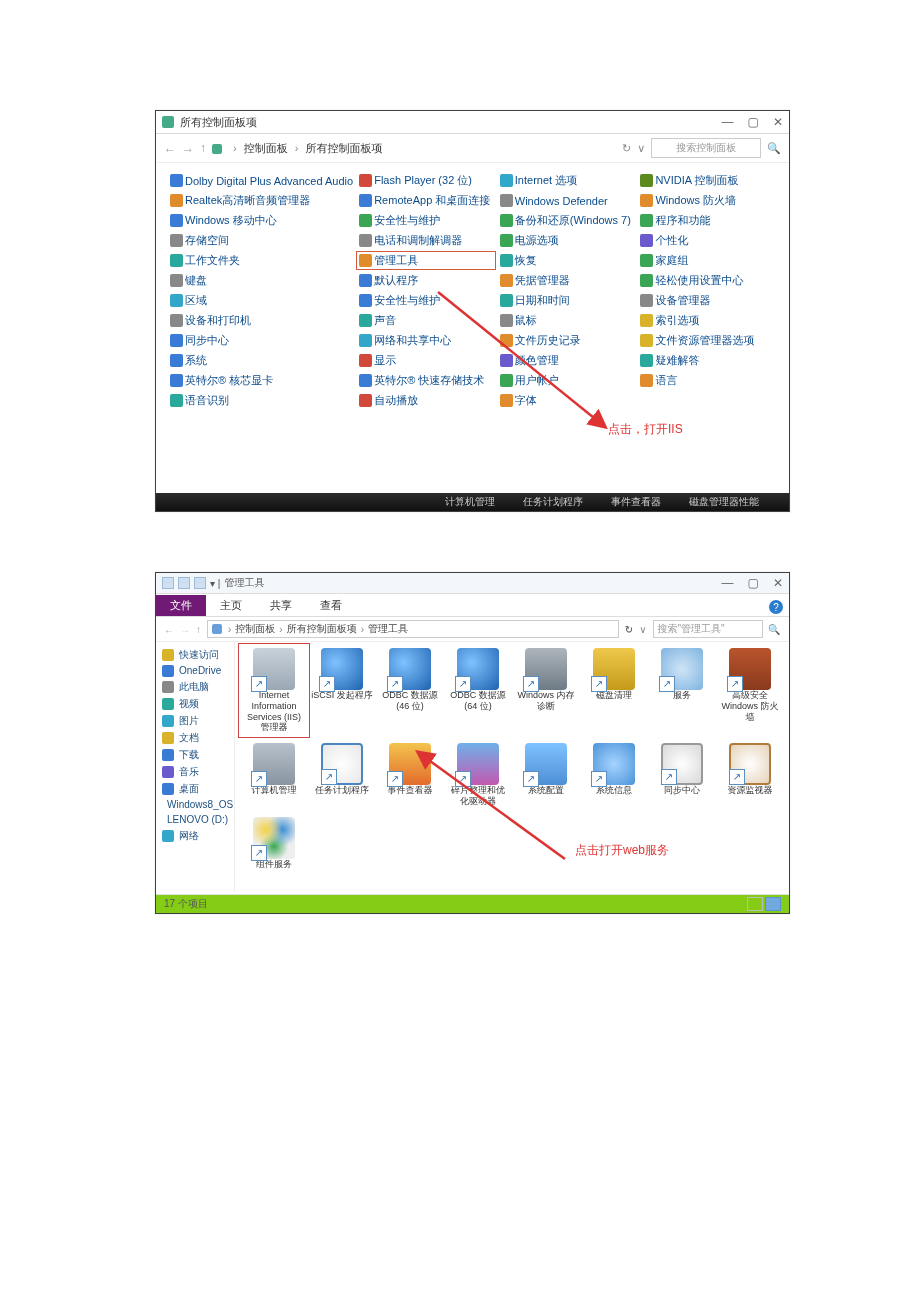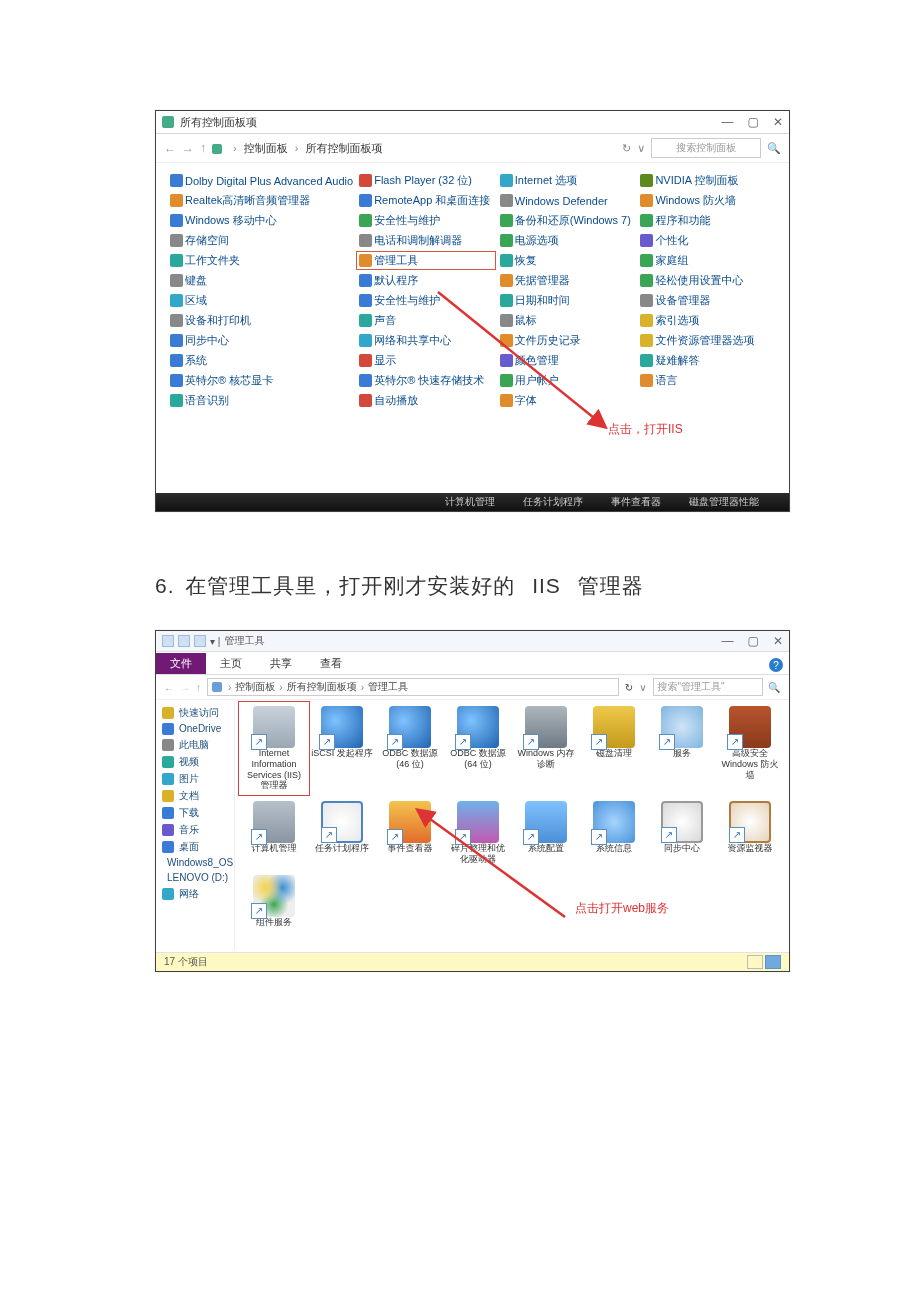--- a/index.html
+++ b/index.html
@@ -275,21 +275,21 @@
     left: 340px; top: 200px;
     color: #d33;
     font-size: 12px;
   }
 
   .statusbar {
     position: absolute;
     left:0; right:0; bottom:0;
     height: 18px;
     border-top: 1px solid #e2e2e2;
-    background: #fef9c3;
+    background: #84cc16;
     display: flex;
     align-items: center;
     padding: 0 8px;
     font-size: 10px;
     color: #555;
   }
   .statusbar .spacer { flex:1; }
   .statusbar .views { display:flex; gap:2px; }
   .statusbar .views .v { width:14px; height:12px; border:1px solid #bbb; }
   .statusbar .views .v.active { background:#6fa9e0; border-color:#5a93cf; }
@@ -567,26 +567,20 @@
     <div class="tip">点击，打开IIS</div>
 
     <div class="taskbar" id="tb1">
         <span>计算机管理</span>
         <span>任务计划程序</span>
         <span>事件查看器</span>
         <span>磁盘管理器性能</span>
       </div>
   </div>
 
-  <div class="step-title">
-    <span class="num">6.</span>
-    <span>在管理工具里，打开刚才安装好的</span>
-    <span class="en">IIS</span>
-    <span>管理器</span>
-  </div>
 
   <div class="shot shot2">
     <div class="ribbonbar">
       <div class="ql">
         <span class="box"></span>
         <span class="box"></span>
         <span class="box"></span>
         <span>▾ |</span>
         <span>管理工具</span>
       </div>

